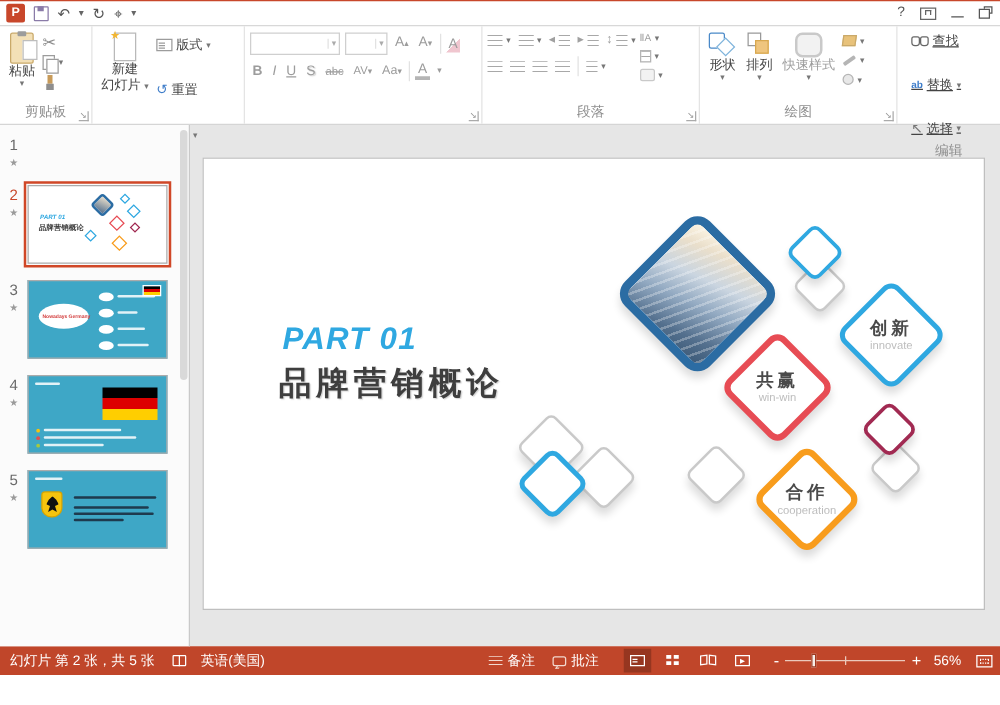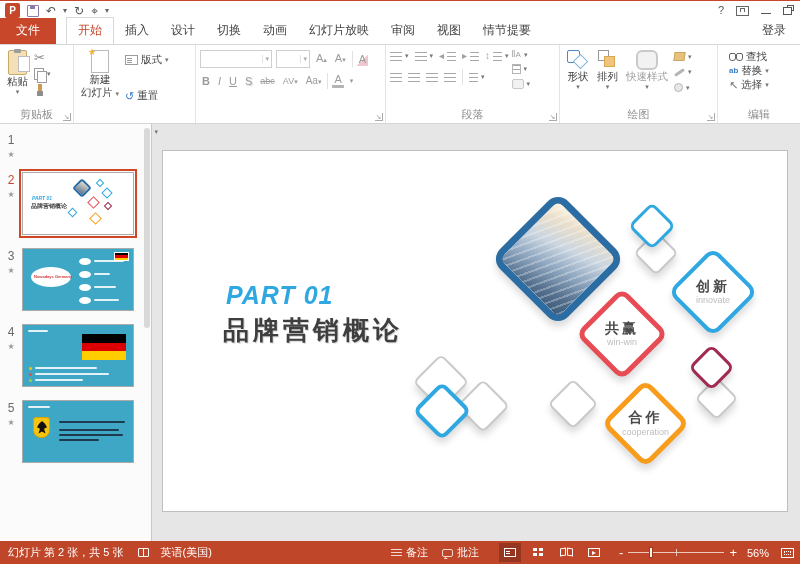--- a/index.html
+++ b/index.html
@@ -181,33 +181,20 @@
       <span class="wb-ribbon">
           <i></i>
         </span>
       <span class="wb-min"></span>
       <span class="wb-restore">
           <i></i>
         </span>
     </div>
   </div>
 
-  <div class="tabrow">
-    <span class="tab tab-file">文件</span>
-    <span class="tab tab-active">开始</span>
-    <span class="tab">插入</span>
-    <span class="tab">设计</span>
-    <span class="tab">切换</span>
-    <span class="tab">动画</span>
-    <span class="tab">幻灯片放映</span>
-    <span class="tab">审阅</span>
-    <span class="tab">视图</span>
-    <span class="tab">情节提要</span>
-    <span class="signin">登录</span>
-  </div>
 
   <div class="ribbon">
 
     <div class="grp" style="width:74px;">
       <div class="grp-body">
         <div class="bigbtn">
           <span class="ic-paste">
               <span class="cl"></span>
               <span class="pg"></span>
             </span>
@@ -396,21 +383,21 @@
               <span class="dd">▾</span>
             </span>
         </div>
       </div>
       <div class="grp-label">绘图</div>
       <span class="launcher">↘</span>
     </div>
 
     <div class="grp" style="flex:1;border-right:none;">
       <div class="grp-body">
-        <div class="smallcol" style="gap:0;padding-top:4px;padding-left:8px;">
+        <div class="smallcol" style="gap:21px;padding-top:4px;padding-left:8px;text-decoration:underline;">
           <span class="smallbtn">
               <span class="ic-find">
                 <i></i>
                 <b></b>
               </span>
               <span>查找</span>
             </span>
           <span class="smallbtn">
               <span class="ic-replace">ab</span>
               <span>替换</span>

